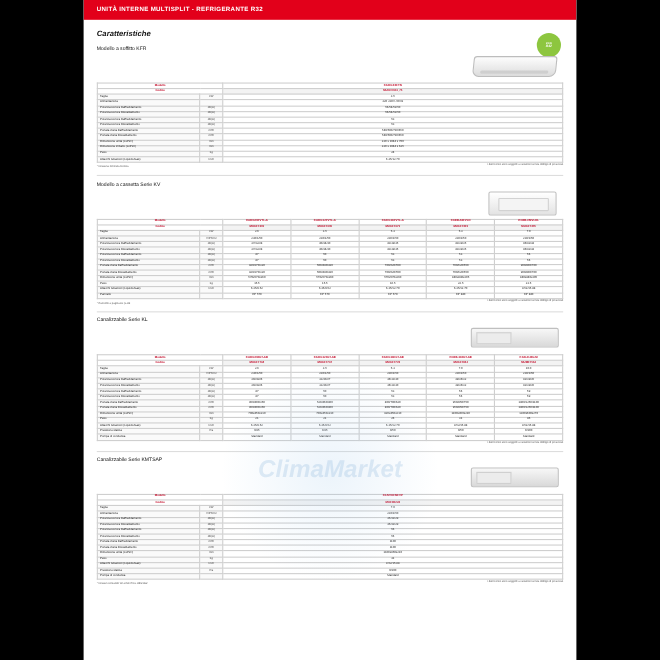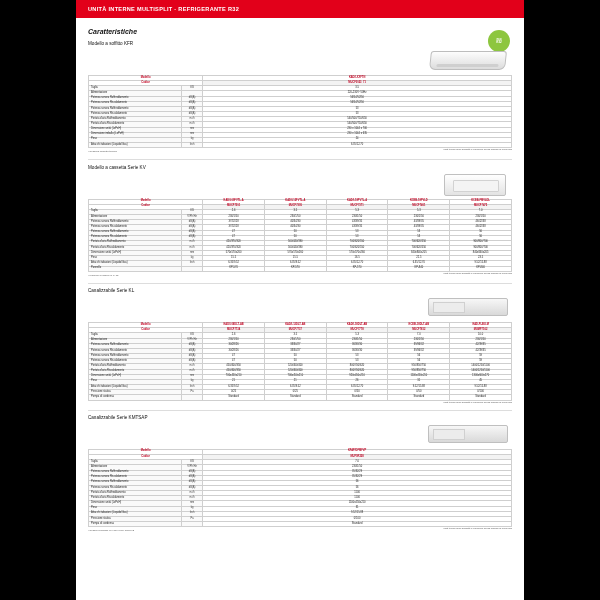--- a/index.html
+++ b/index.html
@@ -541,13 +541,16 @@
           </table>
           <div class="noterow">
             <div class="note">* Nessun comando WI-LINK
   Pres. 85/2.992</div>
             <div class="note-r">I dati tecnici sono soggetti a variazioni senza obbligo di preavviso</div>
           </div>
         </div>
       </div>
   </div>
 
+  <div class="wm">
+      <b>ClimaMarket</b>
+    </div>
 </div>
 
 </body></html>

